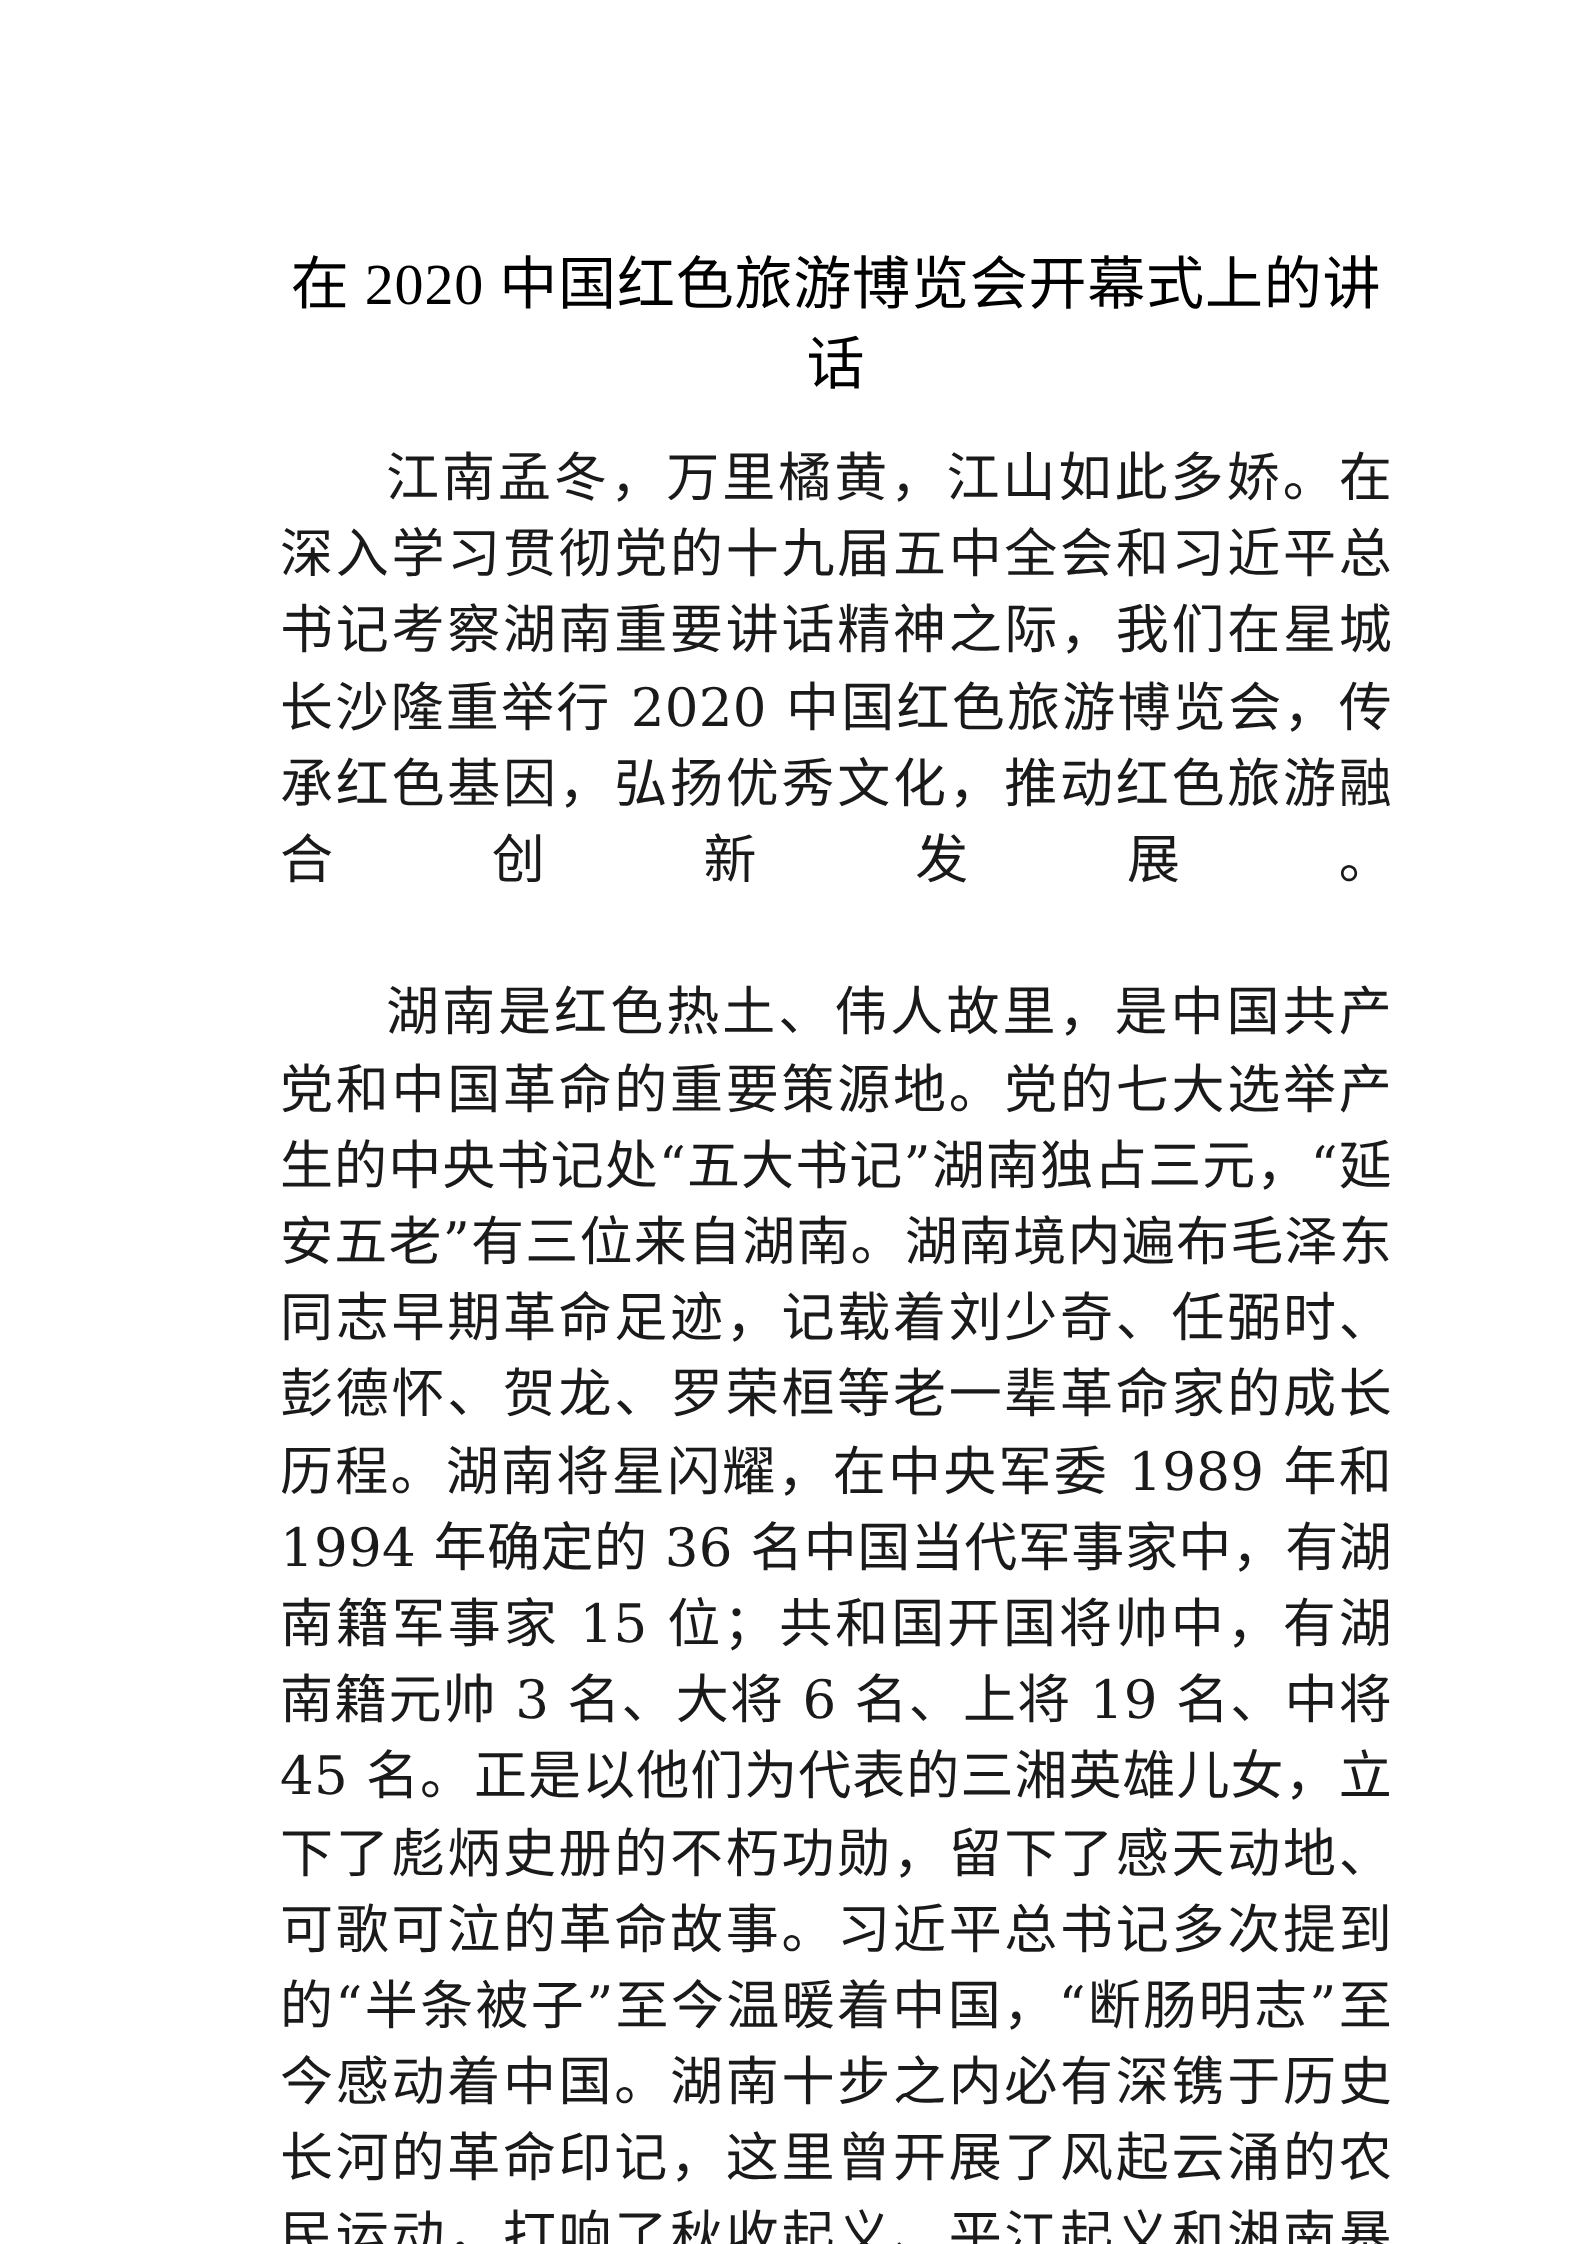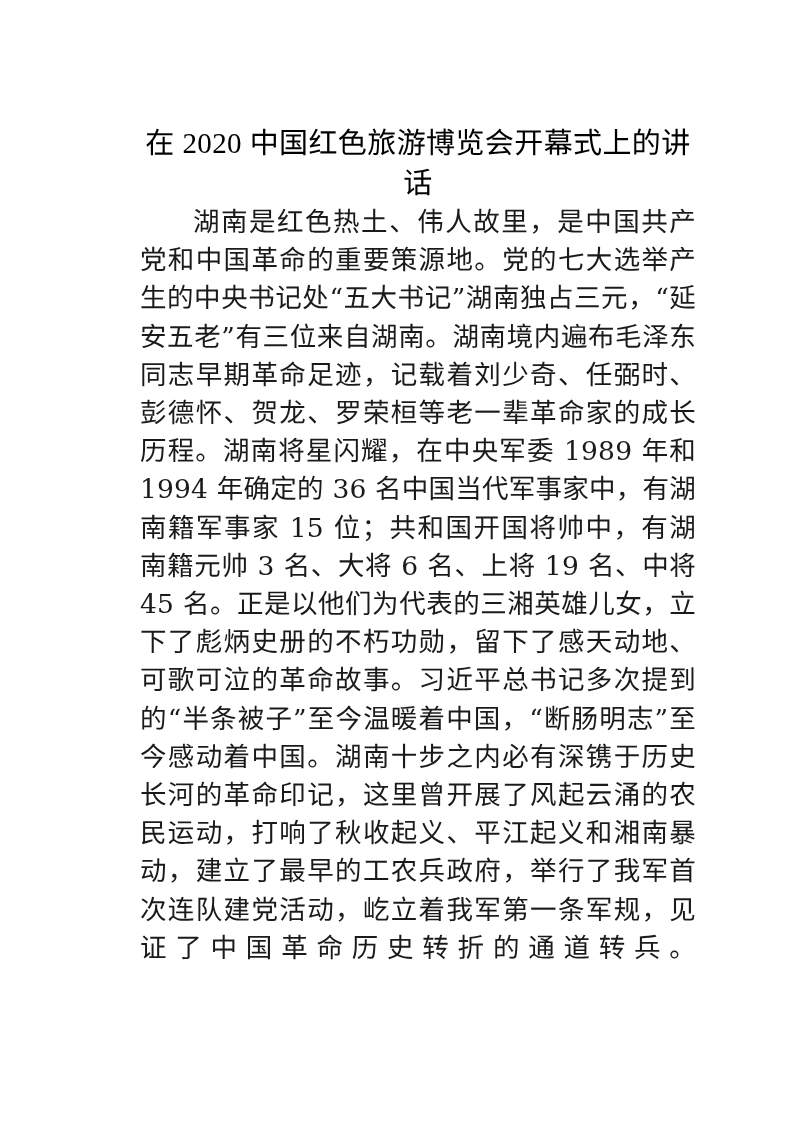--- a/index.html
+++ b/index.html
@@ -72,17 +72,18 @@
   }
 </style>
 </head>
 <body>
 
 <div class="page">
   <div class="doc-body">
 
     <h1 class="doc-title">在 2020 中国红色旅游博览会开幕式上的讲话</h1>
 
+    <p class="doc-para p-first">江南孟冬，万里橘黄，江山如此多娇。在深入学习贯彻党的十九届五中全会和习近平总书记考察湖南重要讲话精神之际，我们在星城长沙隆重举行 2020 中国红色旅游博览会，传承红色基因，弘扬优秀文化，推动红色旅游融合创新发展。</p>
 
     <p class="doc-para p-next">湖南是红色热土、伟人故里，是中国共产党和中国革命的重要策源地。党的七大选举产生的中央书记处“五大书记”湖南独占三元，“延安五老”有三位来自湖南。湖南境内遍布毛泽东同志早期革命足迹，记载着刘少奇、任弼时、彭德怀、贺龙、罗荣桓等老一辈革命家的成长历程。湖南将星闪耀，在中央军委 1989 年和 1994 年确定的 36 名中国当代军事家中，有湖南籍军事家 15 位；共和国开国将帅中，有湖南籍元帅 3 名、大将 6 名、上将 19 名、中将 45 名。正是以他们为代表的三湘英雄儿女，立下了彪炳史册的不朽功勋，留下了感天动地、可歌可泣的革命故事。习近平总书记多次提到的“半条被子”至今温暖着中国，“断肠明志”至今感动着中国。湖南十步之内必有深镌于历史长河的革命印记，这里曾开展了风起云涌的农民运动，打响了秋收起义、平江起义和湘南暴动，建立了最早的工农兵政府，举行了我军首次连队建党活动，屹立着我军第一条军规，见证了中国革命历史转折的通道转兵。</p>
 
   </div>
 </div>
 
 </body></html>

